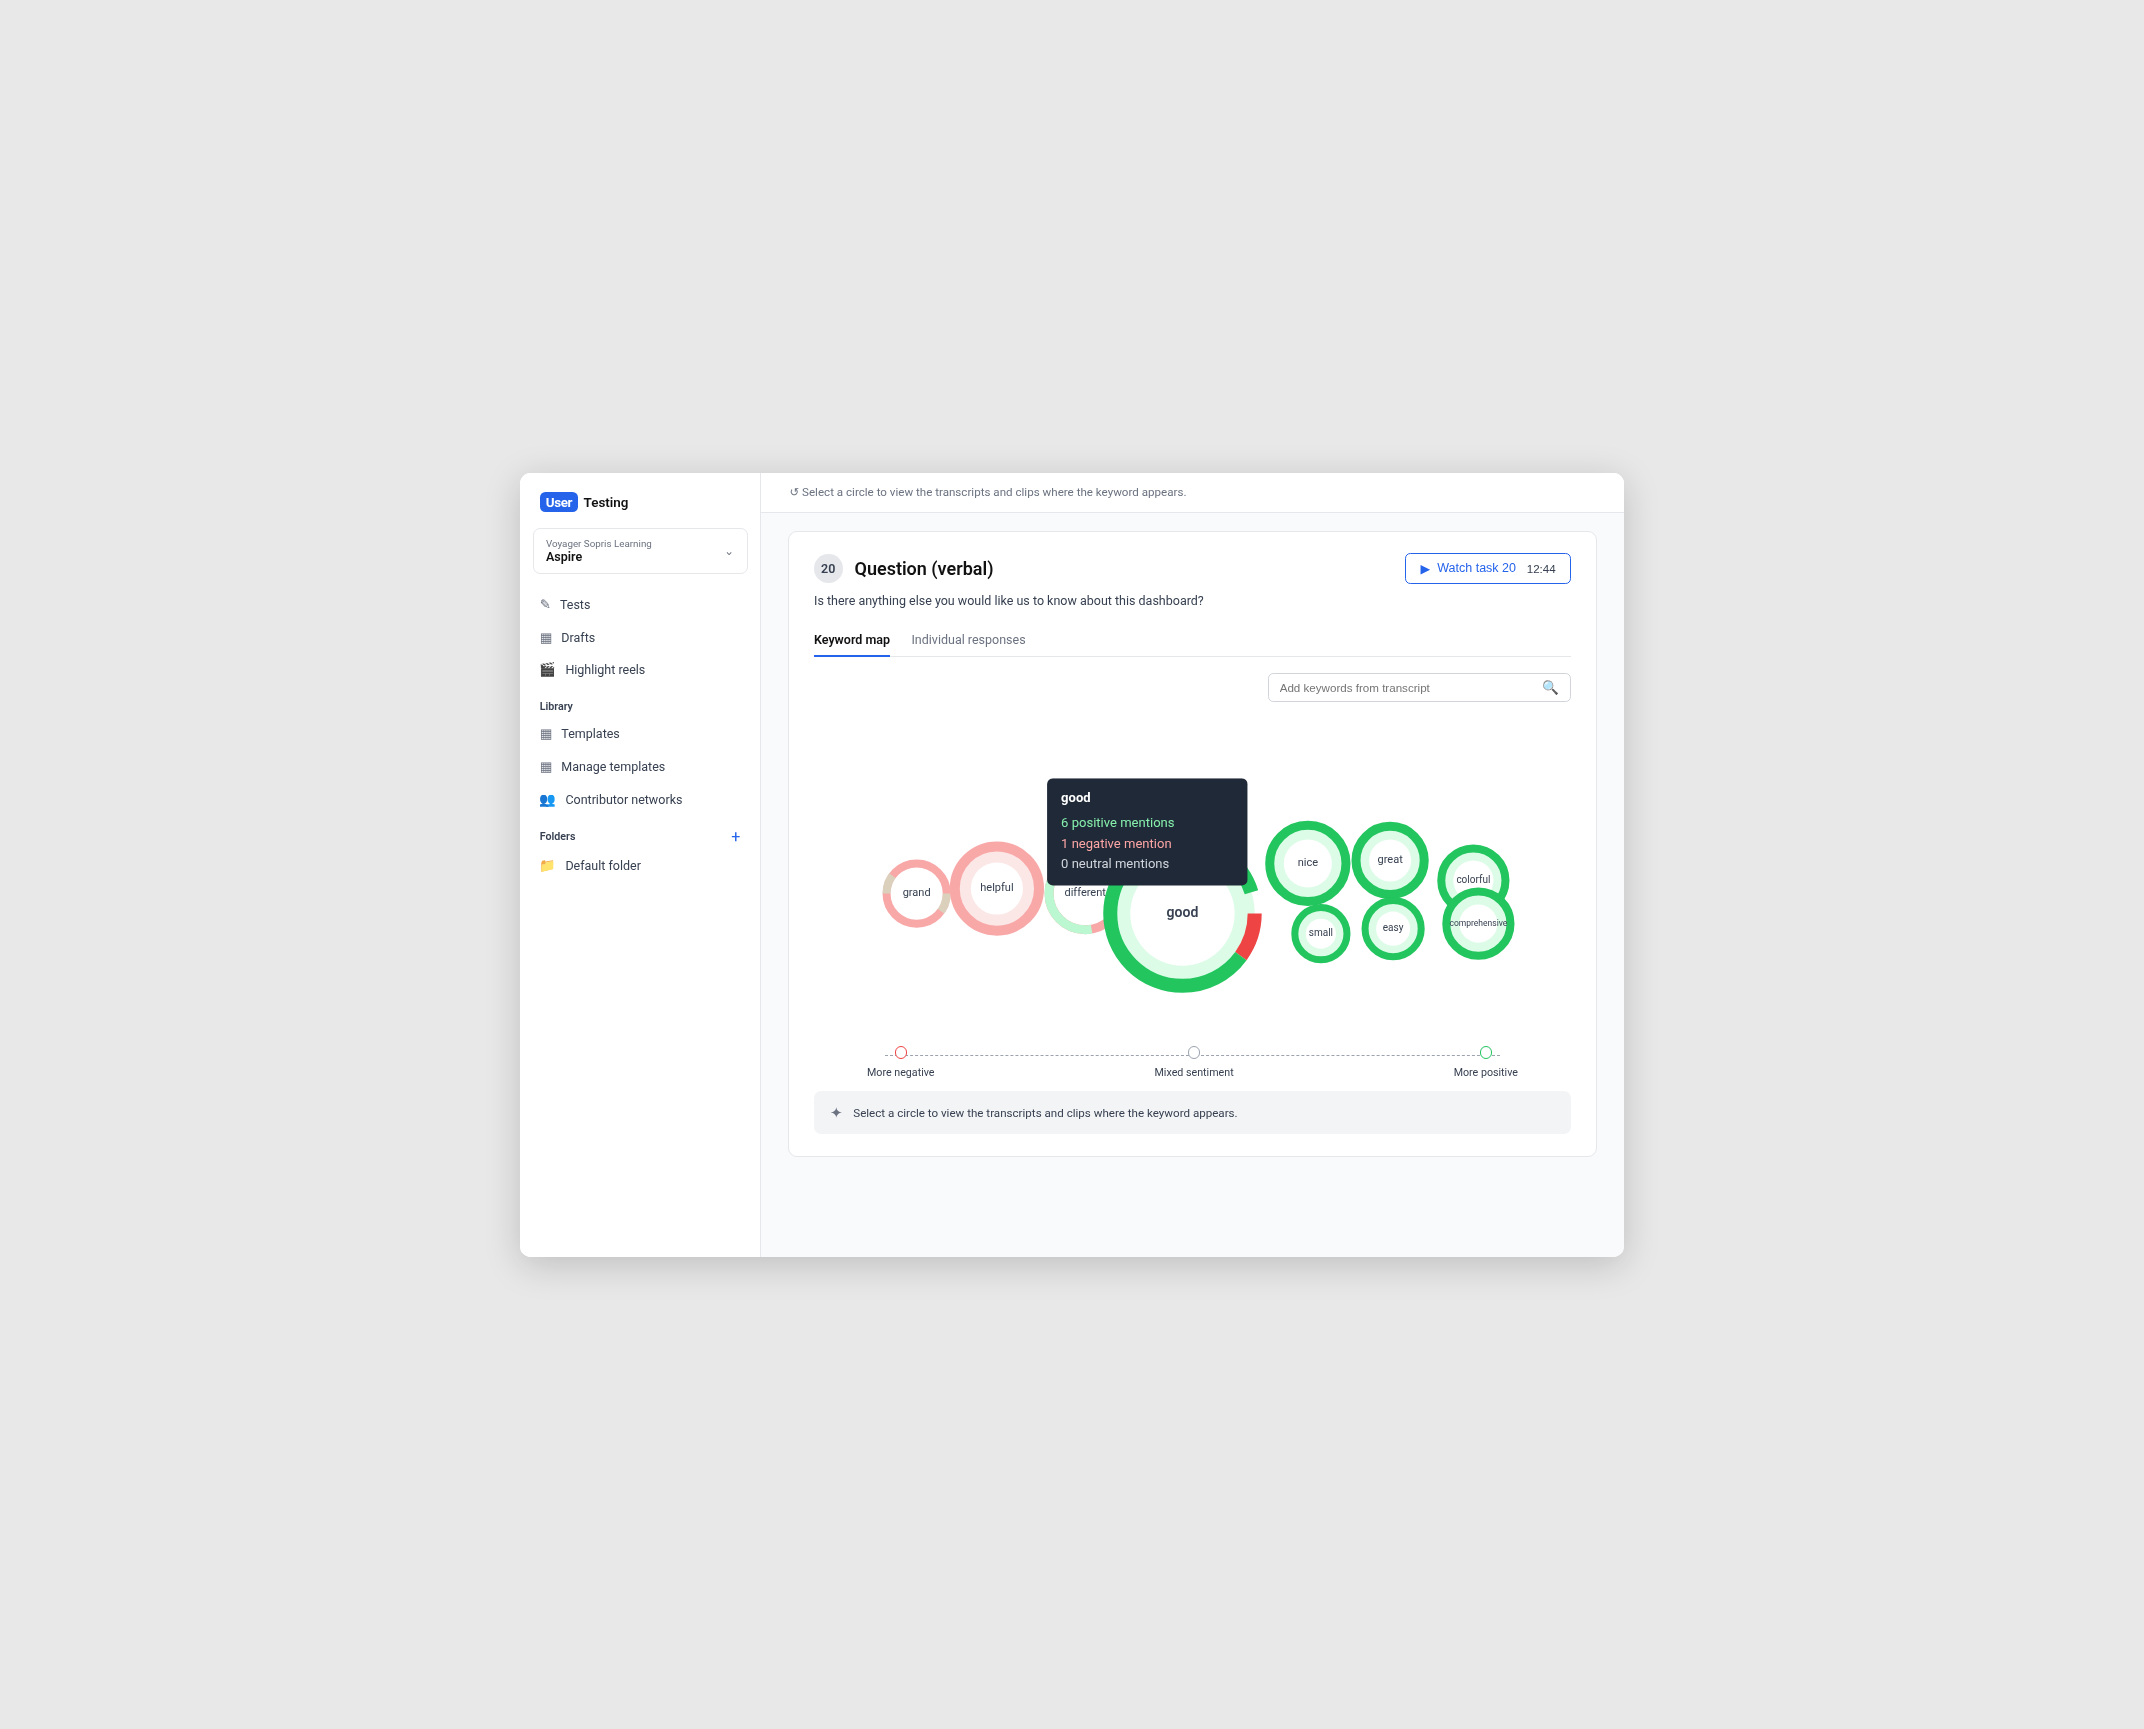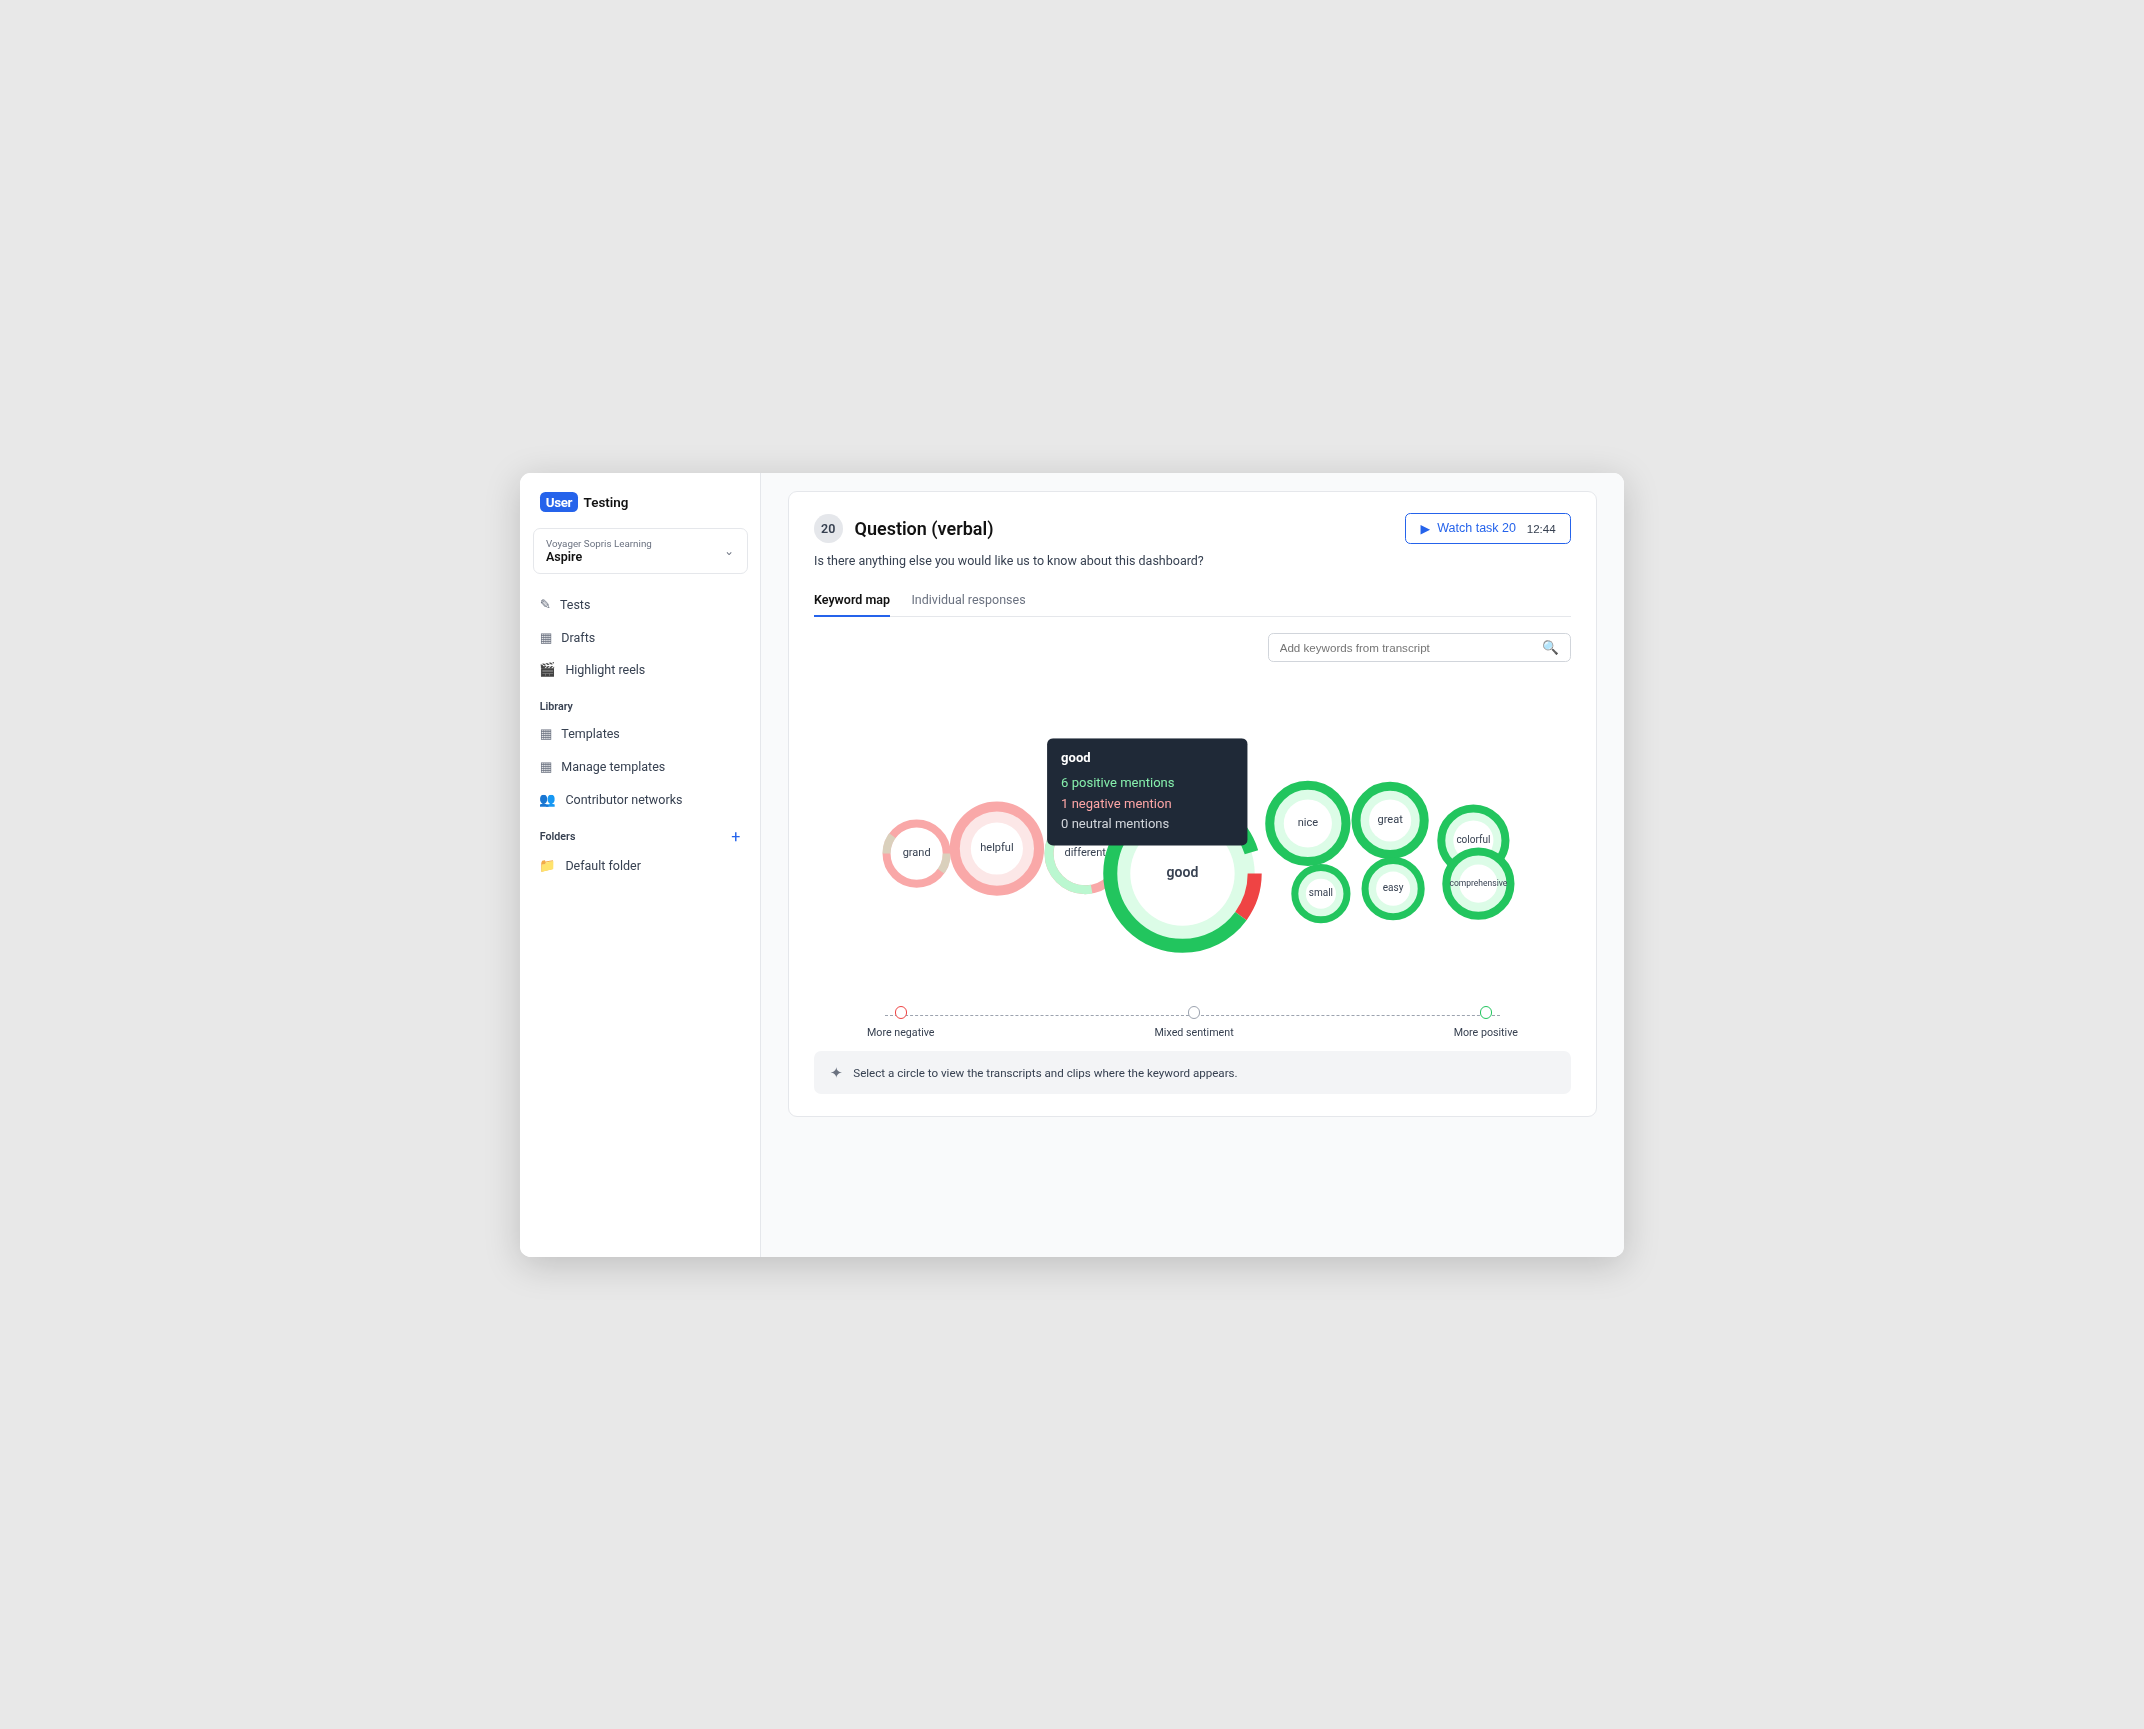--- a/index.html
+++ b/index.html
@@ -383,20 +383,23 @@
       <div class="nav-item">
         <span class="nav-icon">📁</span>
         <span>Default folder</span>
       </div>
     </div>
   </div>
 
   <div class="main">
     <div class="main-scroll">
 
+      <div class="top-hint">
+        <span>↺ Select a circle to view the transcripts and clips where the keyword appears.</span>
+      </div>
 
       <div class="question-section">
         <div class="question-header">
           <div class="question-title-wrap">
             <div class="question-num">20</div>
             <span class="question-type">Question (verbal)</span>
           </div>
           <button class="watch-btn">
             <span>▶</span>
             <span>Watch task 20</span>

